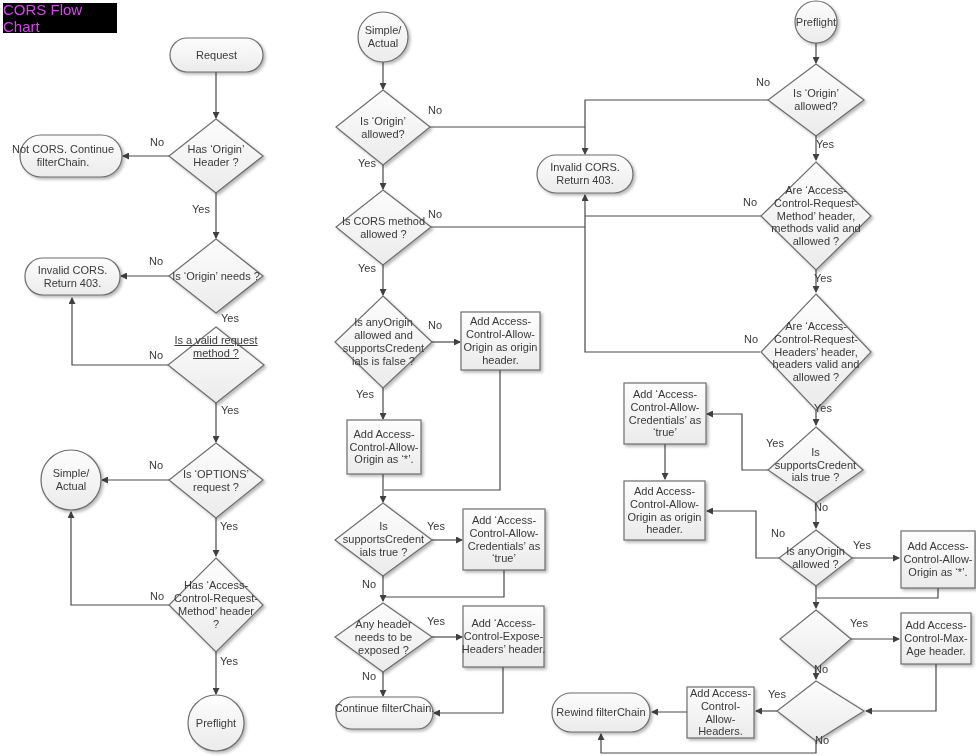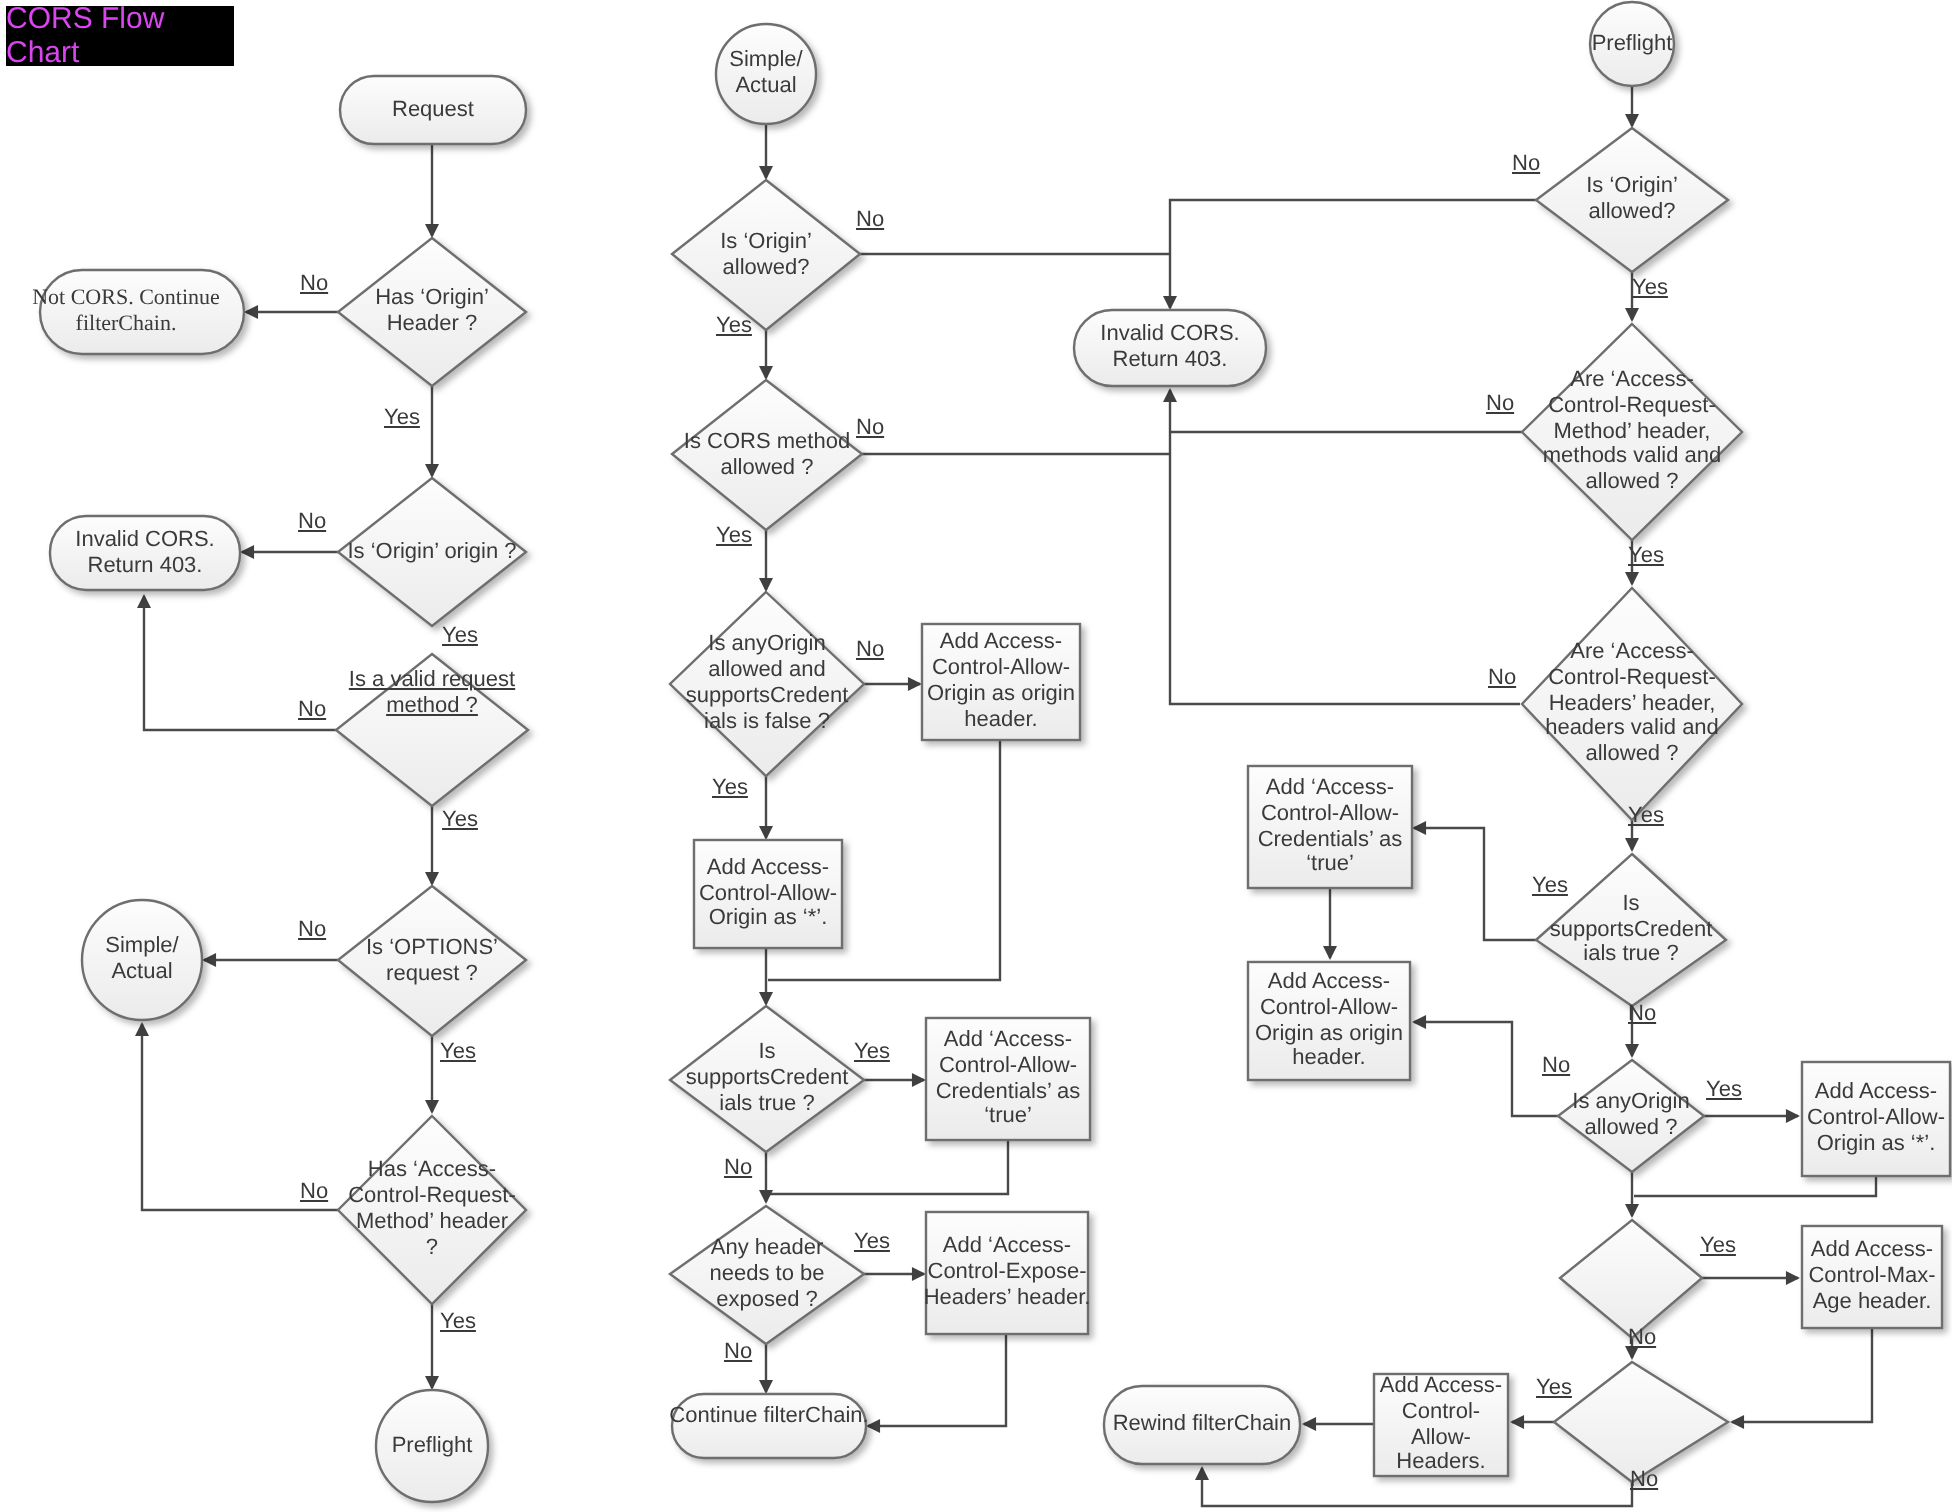--- a/index.html
+++ b/index.html
@@ -4,21 +4,21 @@
 <style>
   html,body{margin:0;padding:0;background:#fff;}
   #stage{position:relative;width:976px;height:756px;background:#ffffff;overflow:hidden;
          font-family:"Liberation Sans",sans-serif;}
   #wires{position:absolute;left:0;top:0;}
   .shape{filter:drop-shadow(2px 2px 1.5px rgba(0,0,0,0.28));}
   .node{position:absolute;display:flex;align-items:center;justify-content:center;
         text-align:center;font:11px/1.18 "Liberation Sans",sans-serif;color:#3a3a3a;
         white-space:pre;pointer-events:none;}
   .lbl{position:absolute;font:11px/1 "Liberation Sans",sans-serif;color:#3a3a3a;
-       pointer-events:none;text-decoration:underline;}
+       pointer-events:none;}
   .title-box{position:absolute;left:3px;top:3px;width:114px;height:30px;background:#000;
        color:#d946ef;display:flex;align-items:center;justify-content:center;
        font:15px "Liberation Sans",sans-serif;}
 </style>
 </head>
 <body>
 
 <div id="stage">
 
 <svg id="wires" width="976" height="756" viewBox="0 0 976 756">
@@ -123,23 +123,23 @@
     <rect class="shape" x="687" y="687" width="67" height="51"></rect>
     <rect class="shape" x="552" y="693" width="98" height="39" rx="19"></rect>
   </g>
 </svg>
 
 <div class="title-box">CORS Flow Chart</div>
 
 <div class="node" style="left:170px;top:38px;width:93px;height:34px;">Request</div>
 <div class="node" style="left:169px;top:119px;width:94px;height:74px;">Has ‘Origin’
 Header ?</div>
-<div class="node" style="left:20px;top:135px;width:86px;height:42px;font-family:Liberation Serif, serif;">Not CORS. Continue
+<div class="node" style="left:20px;top:135px;width:86px;height:42px;">Not CORS. Continue
 filterChain.</div>
-<div class="node" style="left:169px;top:239px;width:94px;height:74px;">Is ‘Origin’ origin ?</div>
+<div class="node" style="left:169px;top:239px;width:94px;height:74px;">Is ‘Origin’ needs ?</div>
 <div class="node" style="left:25px;top:258px;width:95px;height:37px;">Invalid CORS.
 Return 403.</div>
 <div class="node" style="left:168px;top:309px;width:96px;height:76px;text-decoration:underline;">Is a valid request
 method ?</div>
 <div class="node" style="left:169px;top:443px;width:94px;height:75px;">Is ‘OPTIONS’
 request ?</div>
 <div class="node" style="left:41px;top:450px;width:60px;height:60px;">Simple/
 Actual</div>
 <div class="node" style="left:169px;top:558px;width:94px;height:94px;">Has ‘Access-
 Control-Request-

